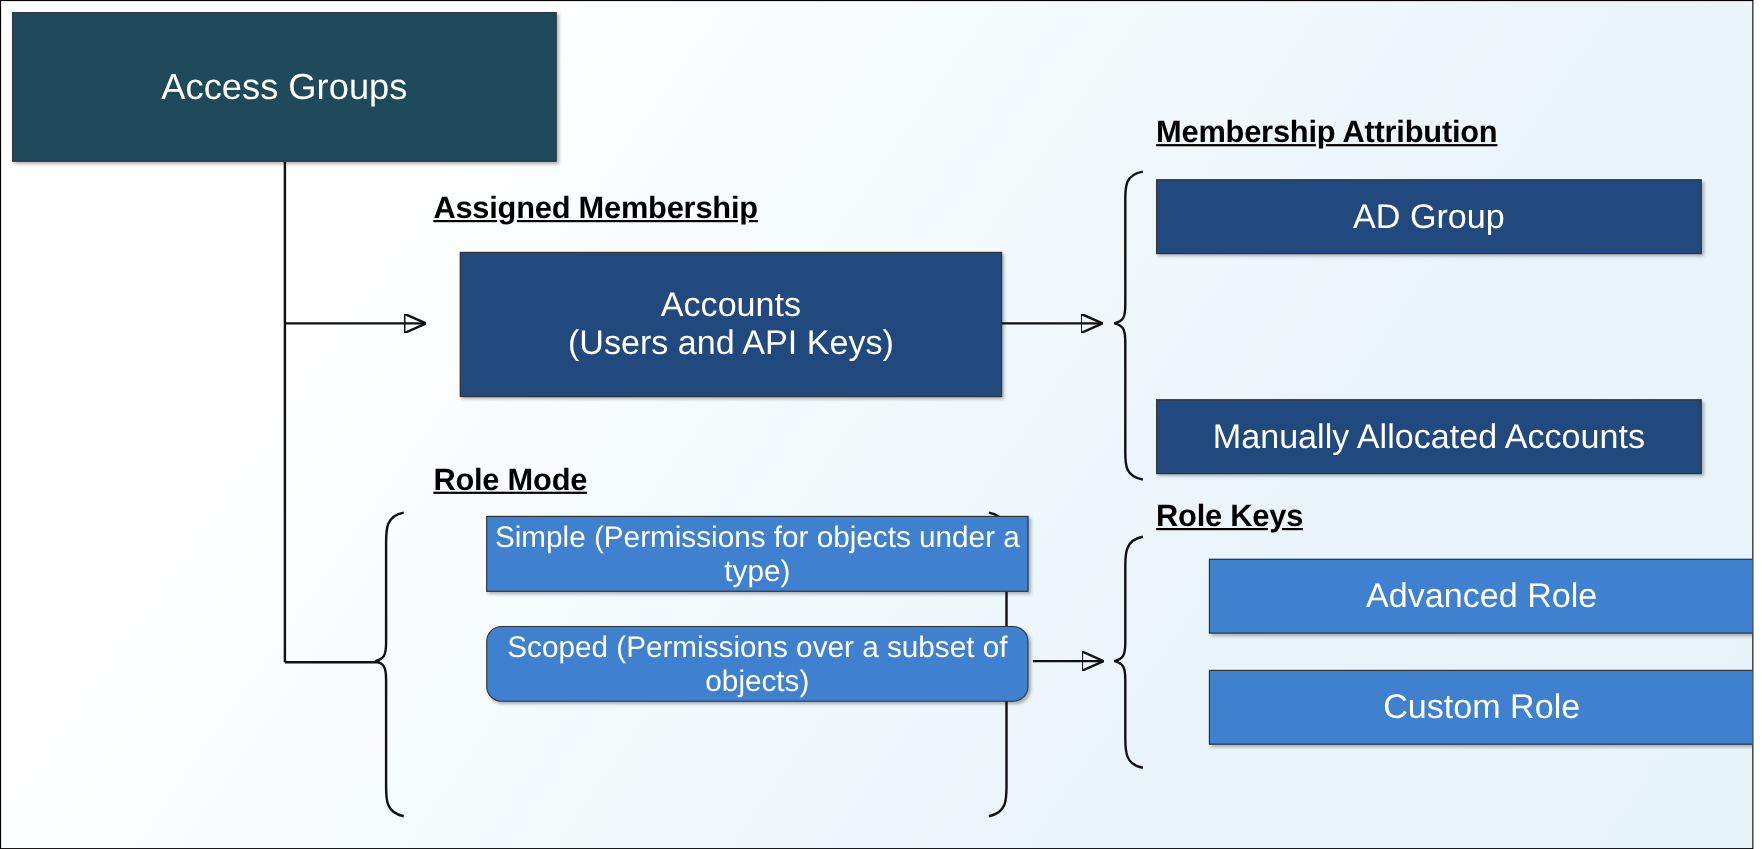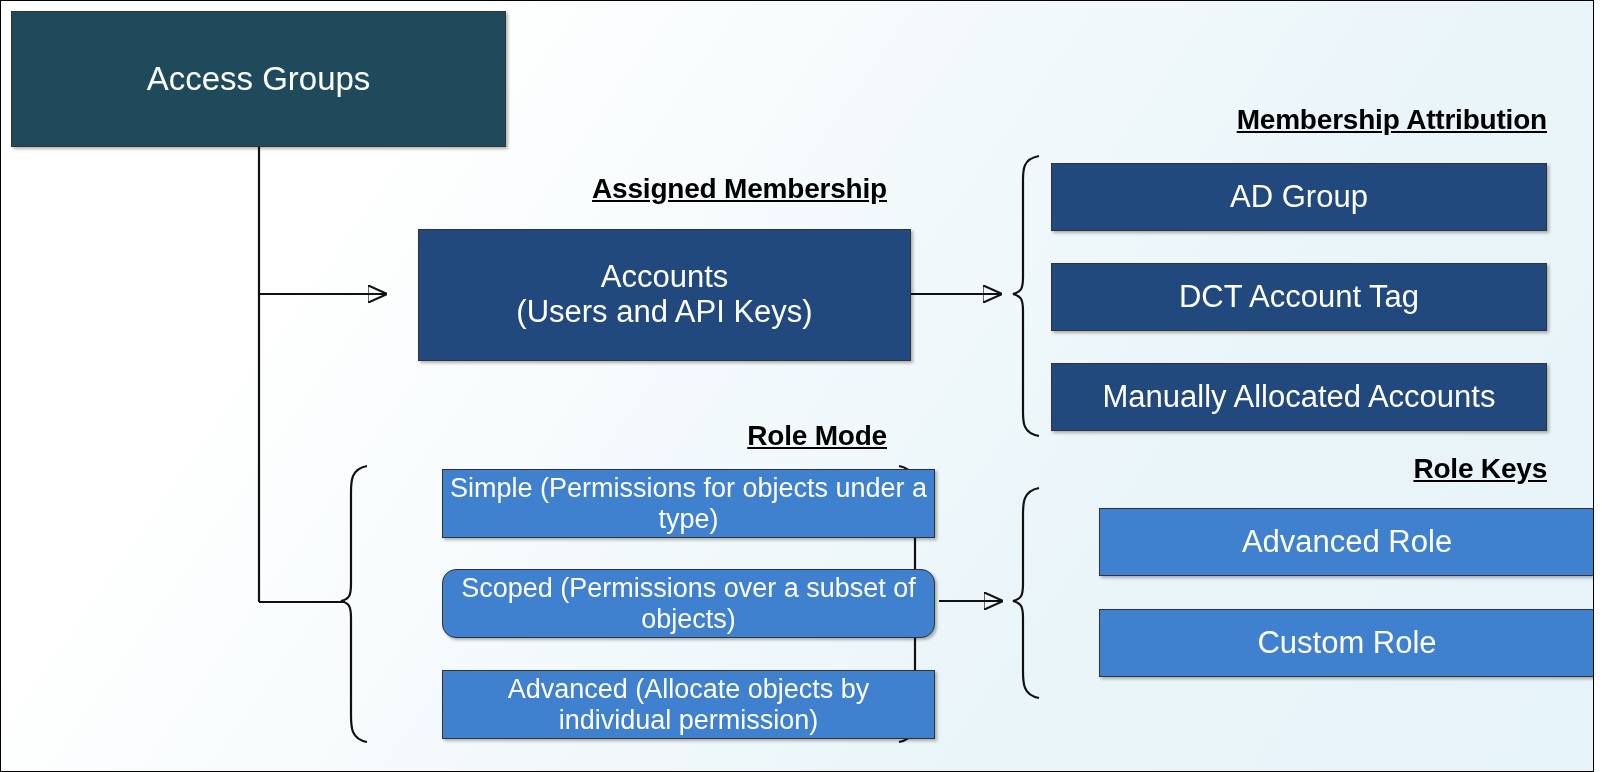--- a/index.html
+++ b/index.html
@@ -36,21 +36,21 @@
   .node.teal   { background: #1e4a5b; }
   .node.navy   { background: #22497d; align-items: center; }
   .node.blue   { background: #3f80cf; margin-left: 48px; }
 
   
   .section-title {
     position: absolute;
     color: #000000;
     font-weight: bold;
     text-decoration: underline;
-    text-align: right;
+    text-align: left;
     white-space: nowrap;
     letter-spacing: -0.2px;
   }
 
   
   #wires {
     position: absolute;
     left: 0;
     top: 0;
     width: 1602px;
@@ -124,41 +124,35 @@
     <span>Accounts
 (Users and API Keys)</span>
   </div>
 
   <div class="section-title" style="left:1050px; top:103px; width:496px; font-size:28px;">Membership Attribution</div>
 
   <div class="node navy" style="left:1050px; top:162px; width:496px; height:68px; font-size:31px;">
     <span>AD Group</span>
   </div>
 
-  <div class="node navy" style="left:1050px; top:262px; width:496px; height:68px; font-size:31px;">
-    <span>DCT Account Tag</span>
-  </div>
 
   <div class="node navy" style="left:1050px; top:362px; width:496px; height:68px; font-size:31px;">
     <span>Manually Allocated Accounts</span>
   </div>
 
   <div class="section-title" style="left:393px; top:419px; width:493px; font-size:28px;">Role Mode</div>
 
   <div class="node blue" style="left:393px; top:468px; width:493px; height:69px; font-size:27px;">
     <span>Simple (Permissions for objects under a type)</span>
   </div>
 
   <div class="node blue" style="left:393px; top:568px; width:493px; height:69px; font-size:27px;border-radius:14px;">
     <span>Scoped (Permissions over a subset of objects)</span>
   </div>
 
-  <div class="node blue" style="left:393px; top:669px; width:493px; height:69px; font-size:27px;">
-    <span>Advanced (Allocate objects by individual permission)</span>
-  </div>
 
   <div class="section-title" style="left:1050px; top:452px; width:496px; font-size:28px;">Role Keys</div>
 
   <div class="node blue" style="left:1050px; top:507px; width:496px; height:68px; font-size:31px;">
     <span>Advanced Role</span>
   </div>
 
   <div class="node blue" style="left:1050px; top:608px; width:496px; height:68px; font-size:31px;text-align:right;">
     <span>Custom Role</span>
   </div>

